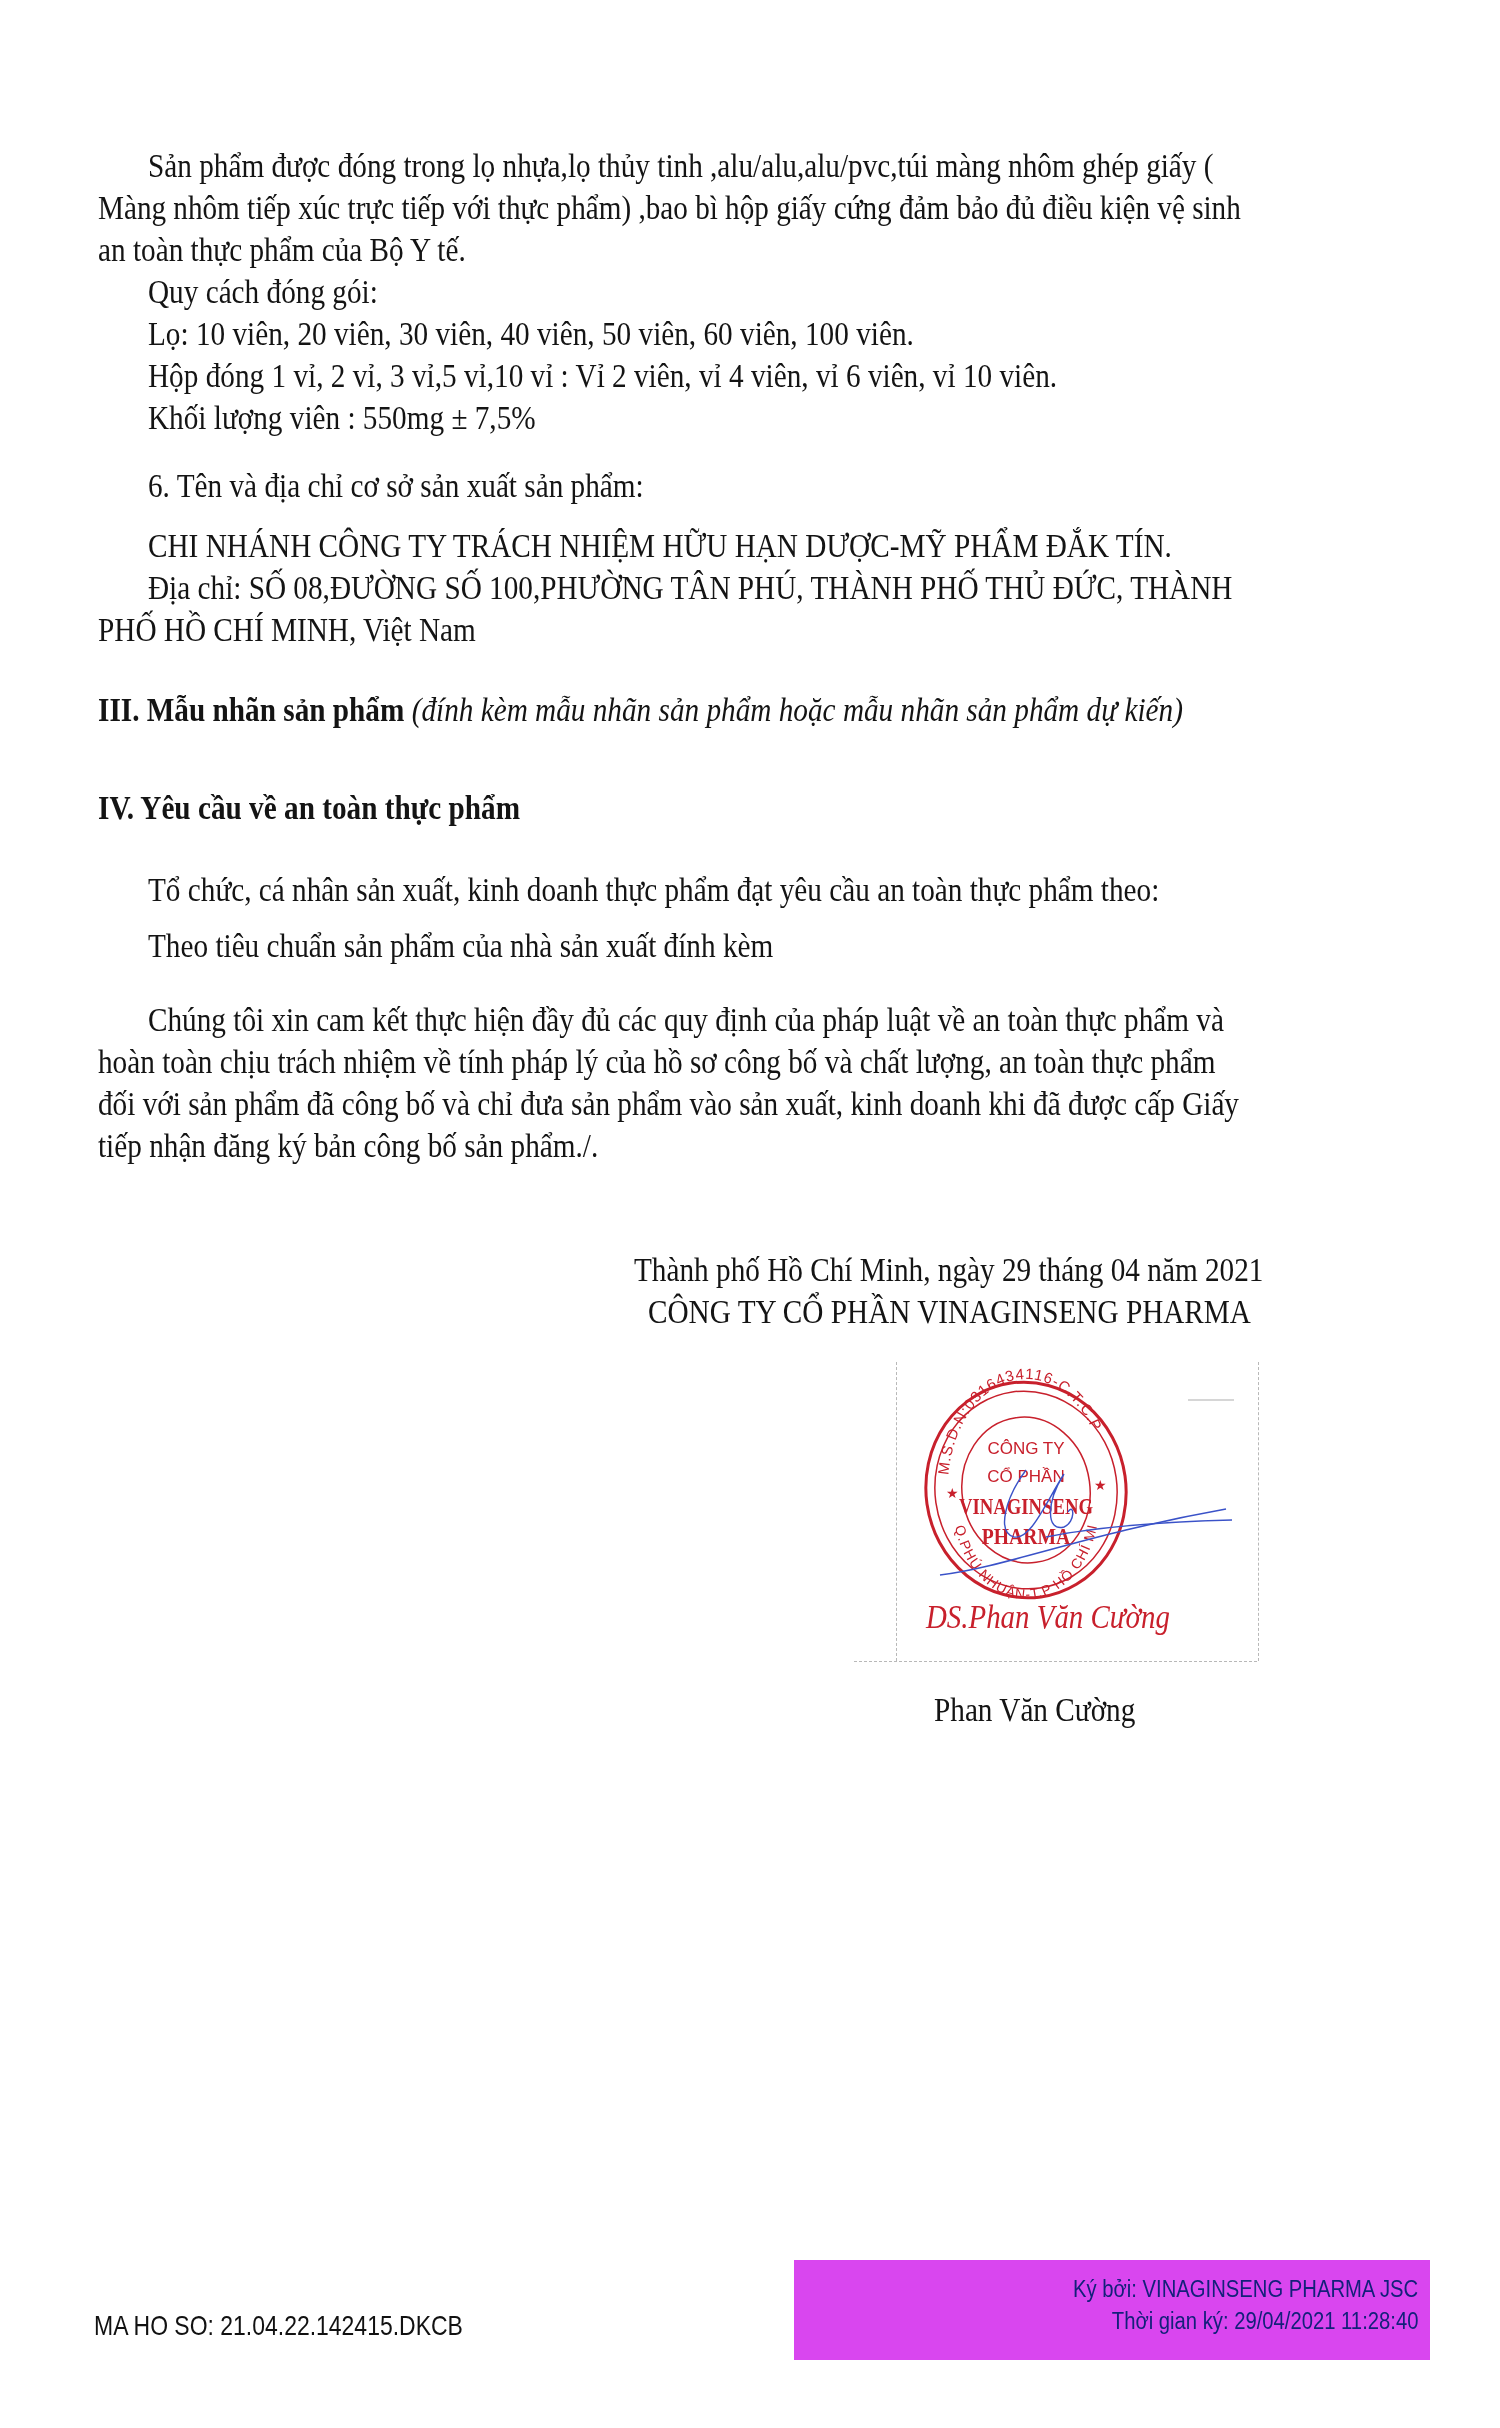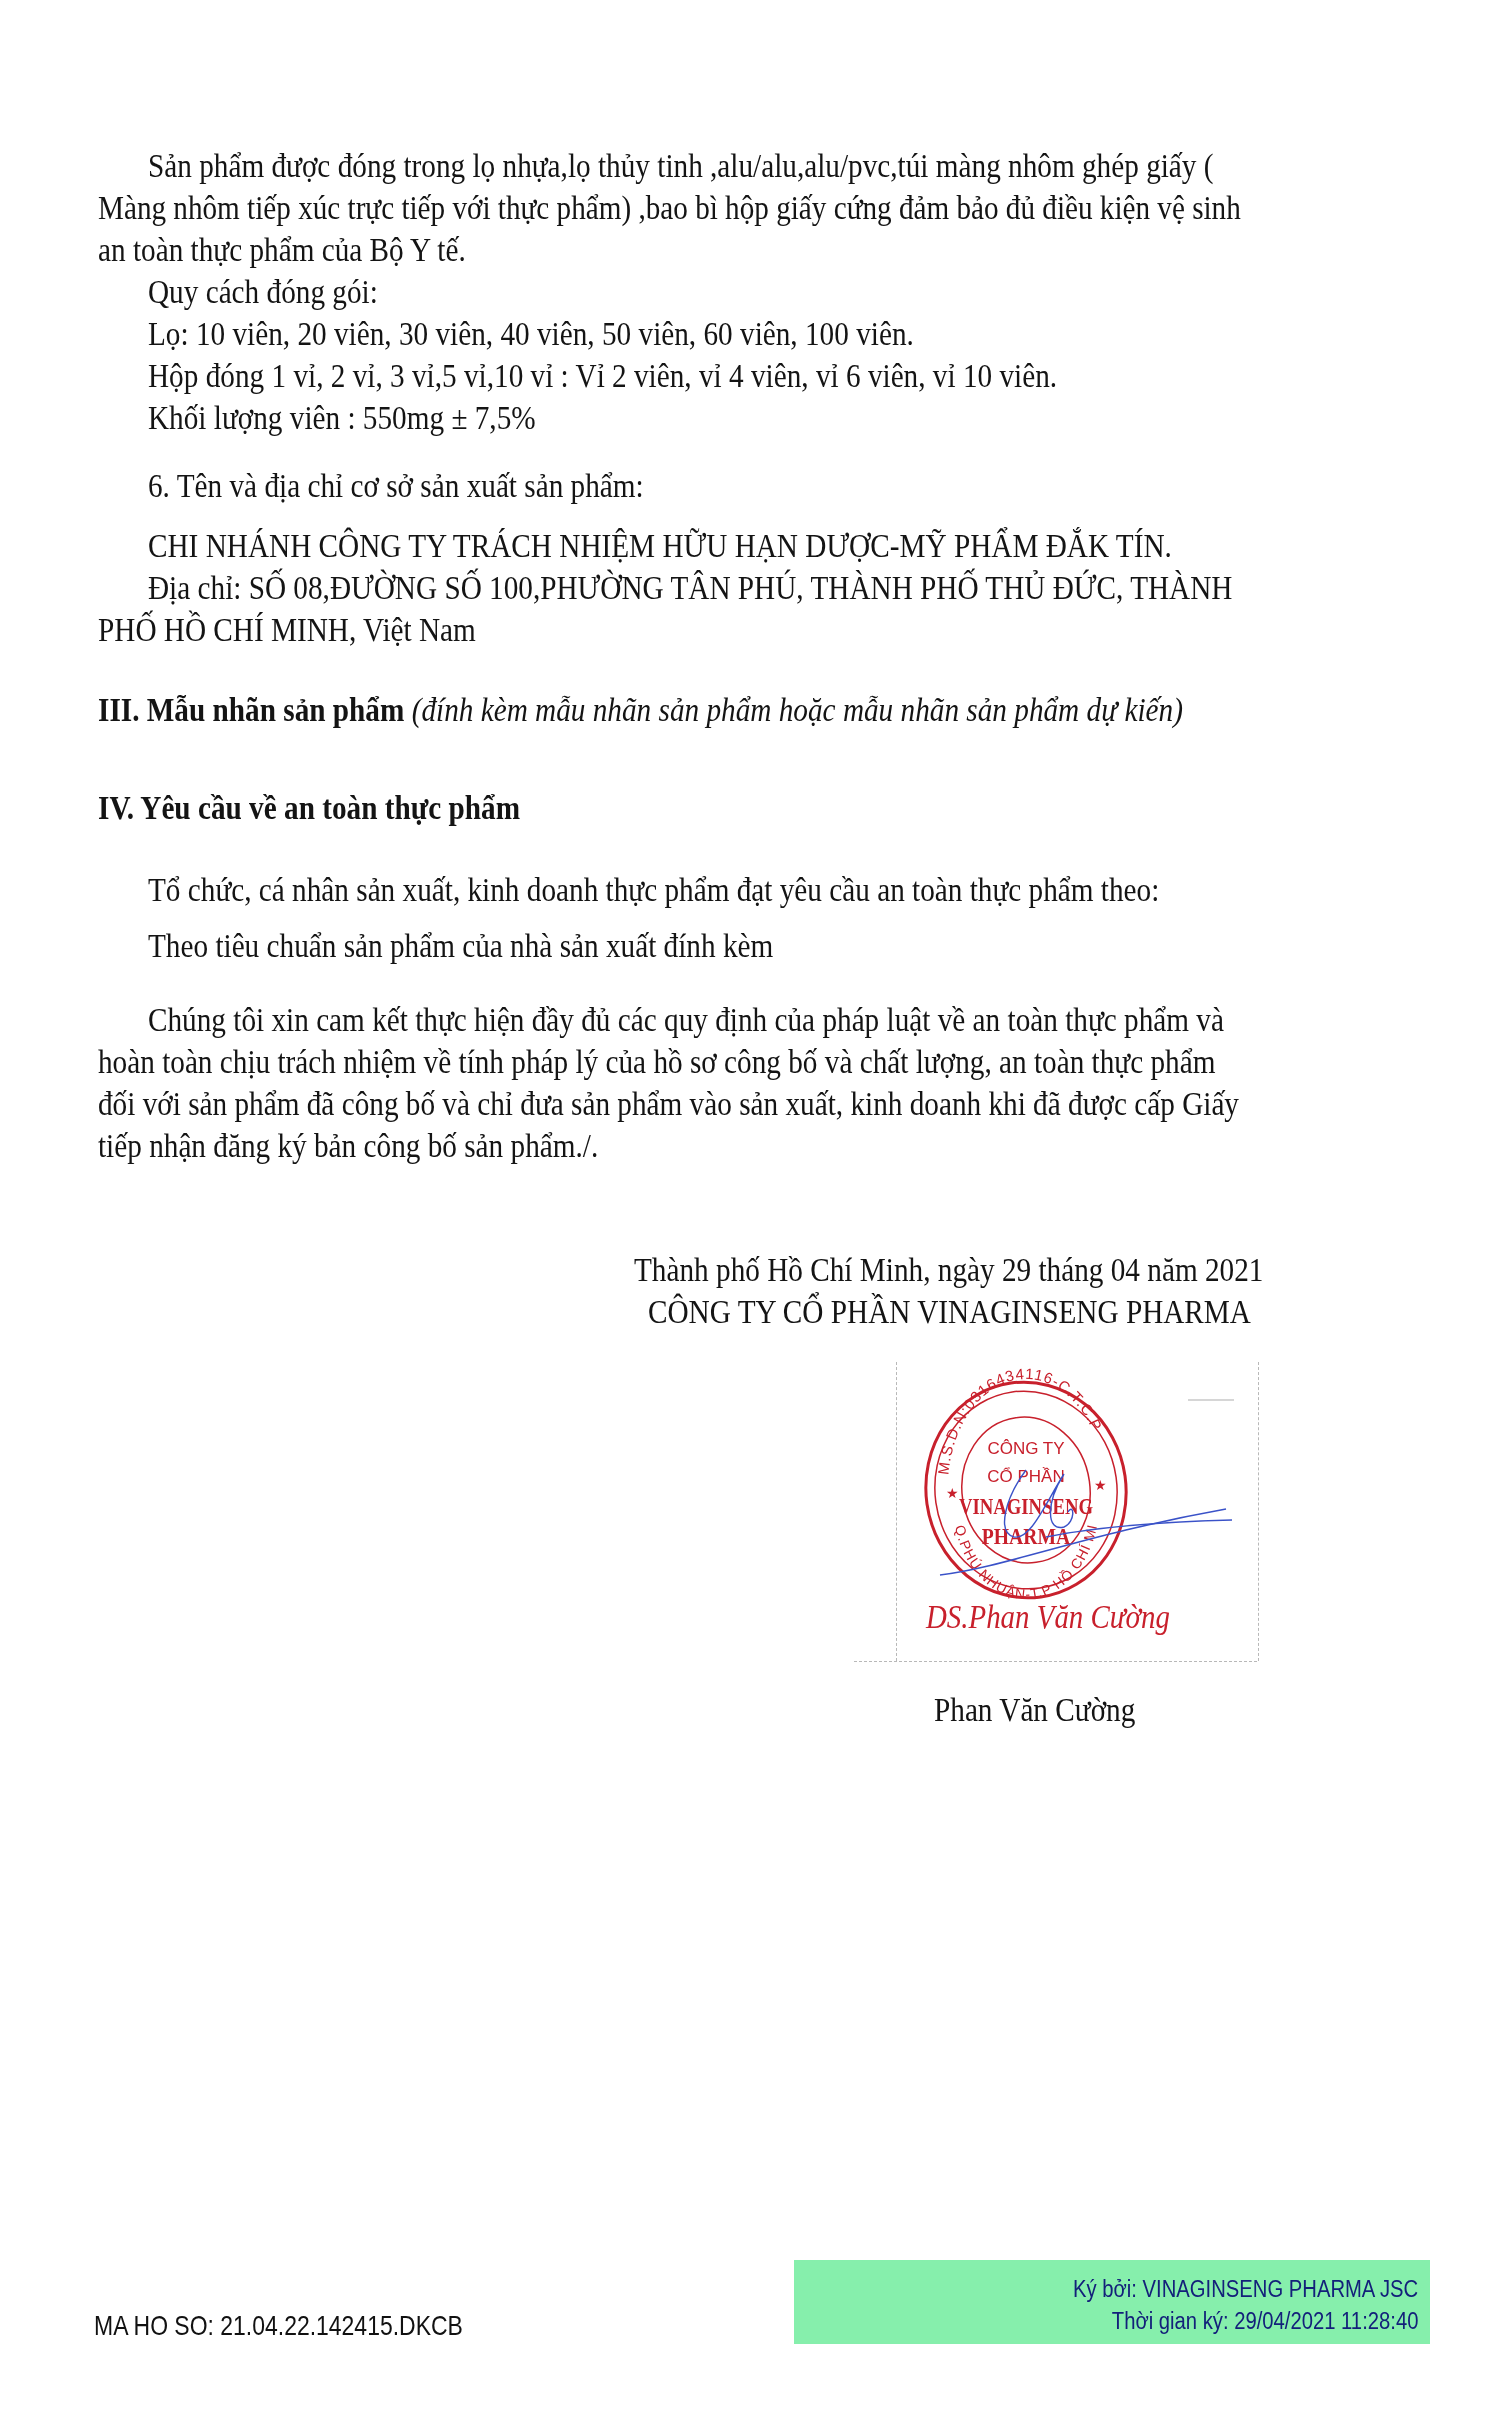--- a/index.html
+++ b/index.html
@@ -8,22 +8,22 @@
   .page { position: absolute; left: 12px; top: 0; width: 1500px; height: 2428px; background: #fff; }
   .ln { position: absolute; white-space: nowrap; font-size: 34px; line-height: 40px;
         transform-origin: 0 0; transform: scaleX(0.86); color: #141414; }
   .b { font-weight: bold; }
   .i { font-style: italic; font-weight: normal; }
   .stamp-frame { position: absolute; left: 884px; top: 1362px; width: 361px; height: 299px;
                  border-left: 1px dashed #b8b8b8; border-right: 1px dashed #b8b8b8; }
   .stamp-bottom { position: absolute; left: 842px; top: 1661px; width: 403px; height: 0;
                   border-top: 1px dashed #b8b8b8; }
   .stamp-svg { position: absolute; left: 884px; top: 1362px; }
-  .sig-box { position: absolute; left: 782px; top: 2260px; width: 636px; height: 84px;
-             background: #86efac; }
+  .sig-box { position: absolute; left: 782px; top: 2260px; width: 636px; height: 100px;
+             background: #d946ef; }
   .sig-line { position: absolute; right: 12px; white-space: nowrap;
               font-family: "Liberation Sans", "DejaVu Sans", sans-serif;
               font-size: 23px; color: #13207a; transform-origin: 100% 0; transform: scaleX(0.88); }
   .dossier { position: absolute; left: 82px; top: 2310px; white-space: nowrap;
              font-family: "Liberation Sans", "DejaVu Sans", sans-serif; font-size: 28px;
              color: #111; transform-origin: 0 0; transform: scaleX(0.82); }
 </style>
 </head>
 <body>
 

